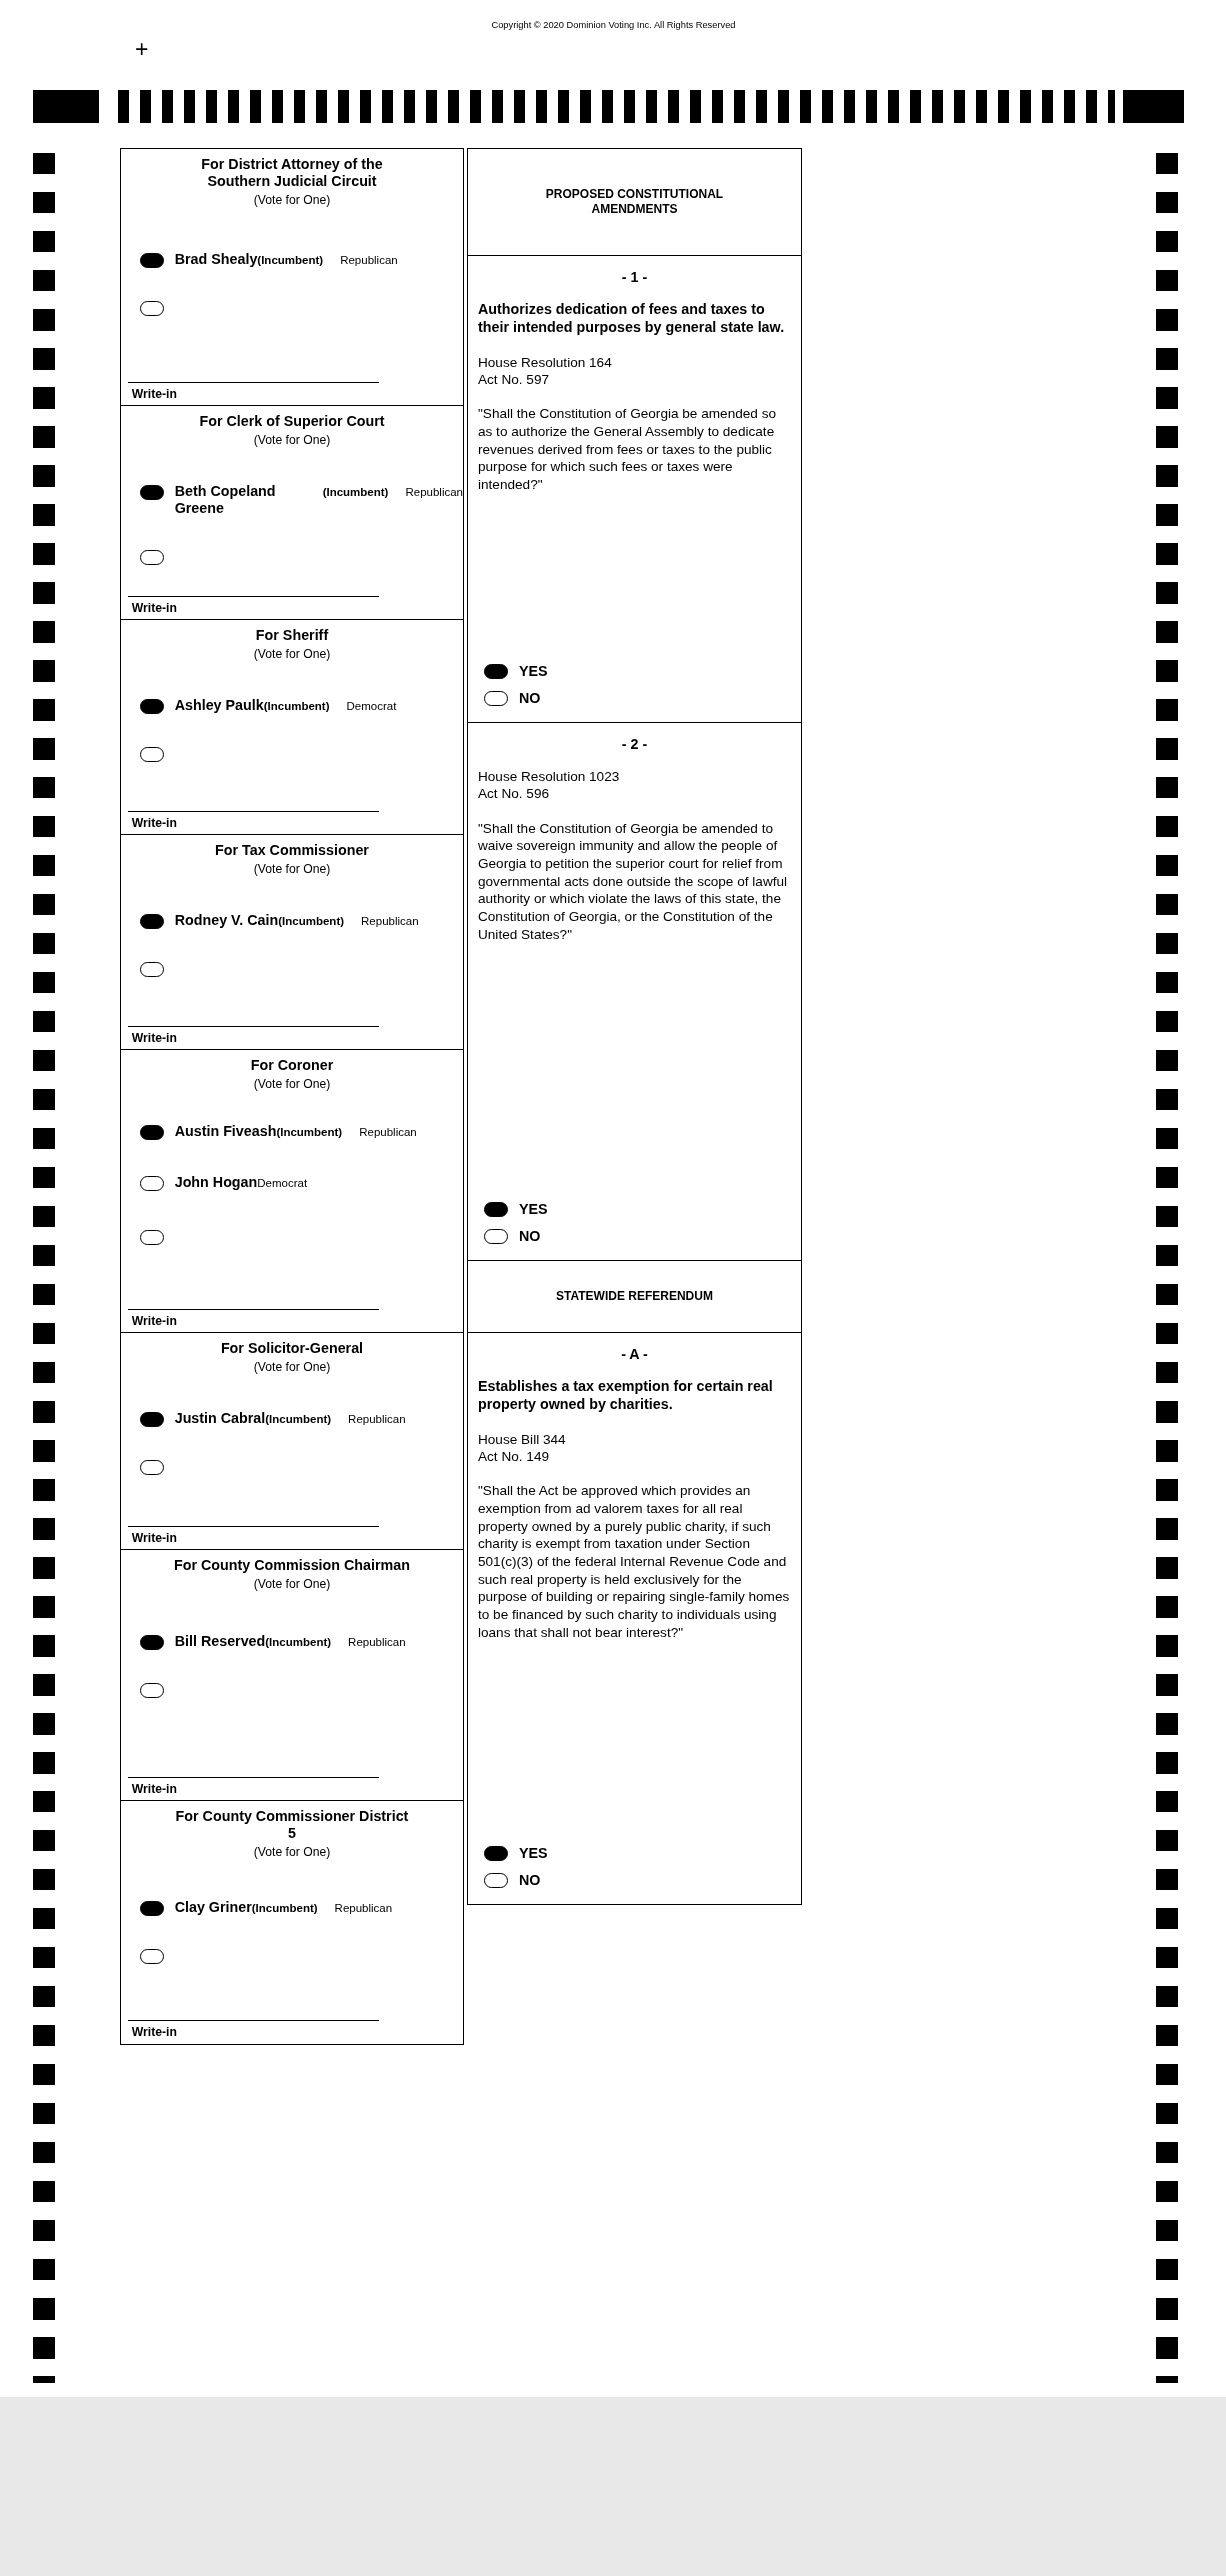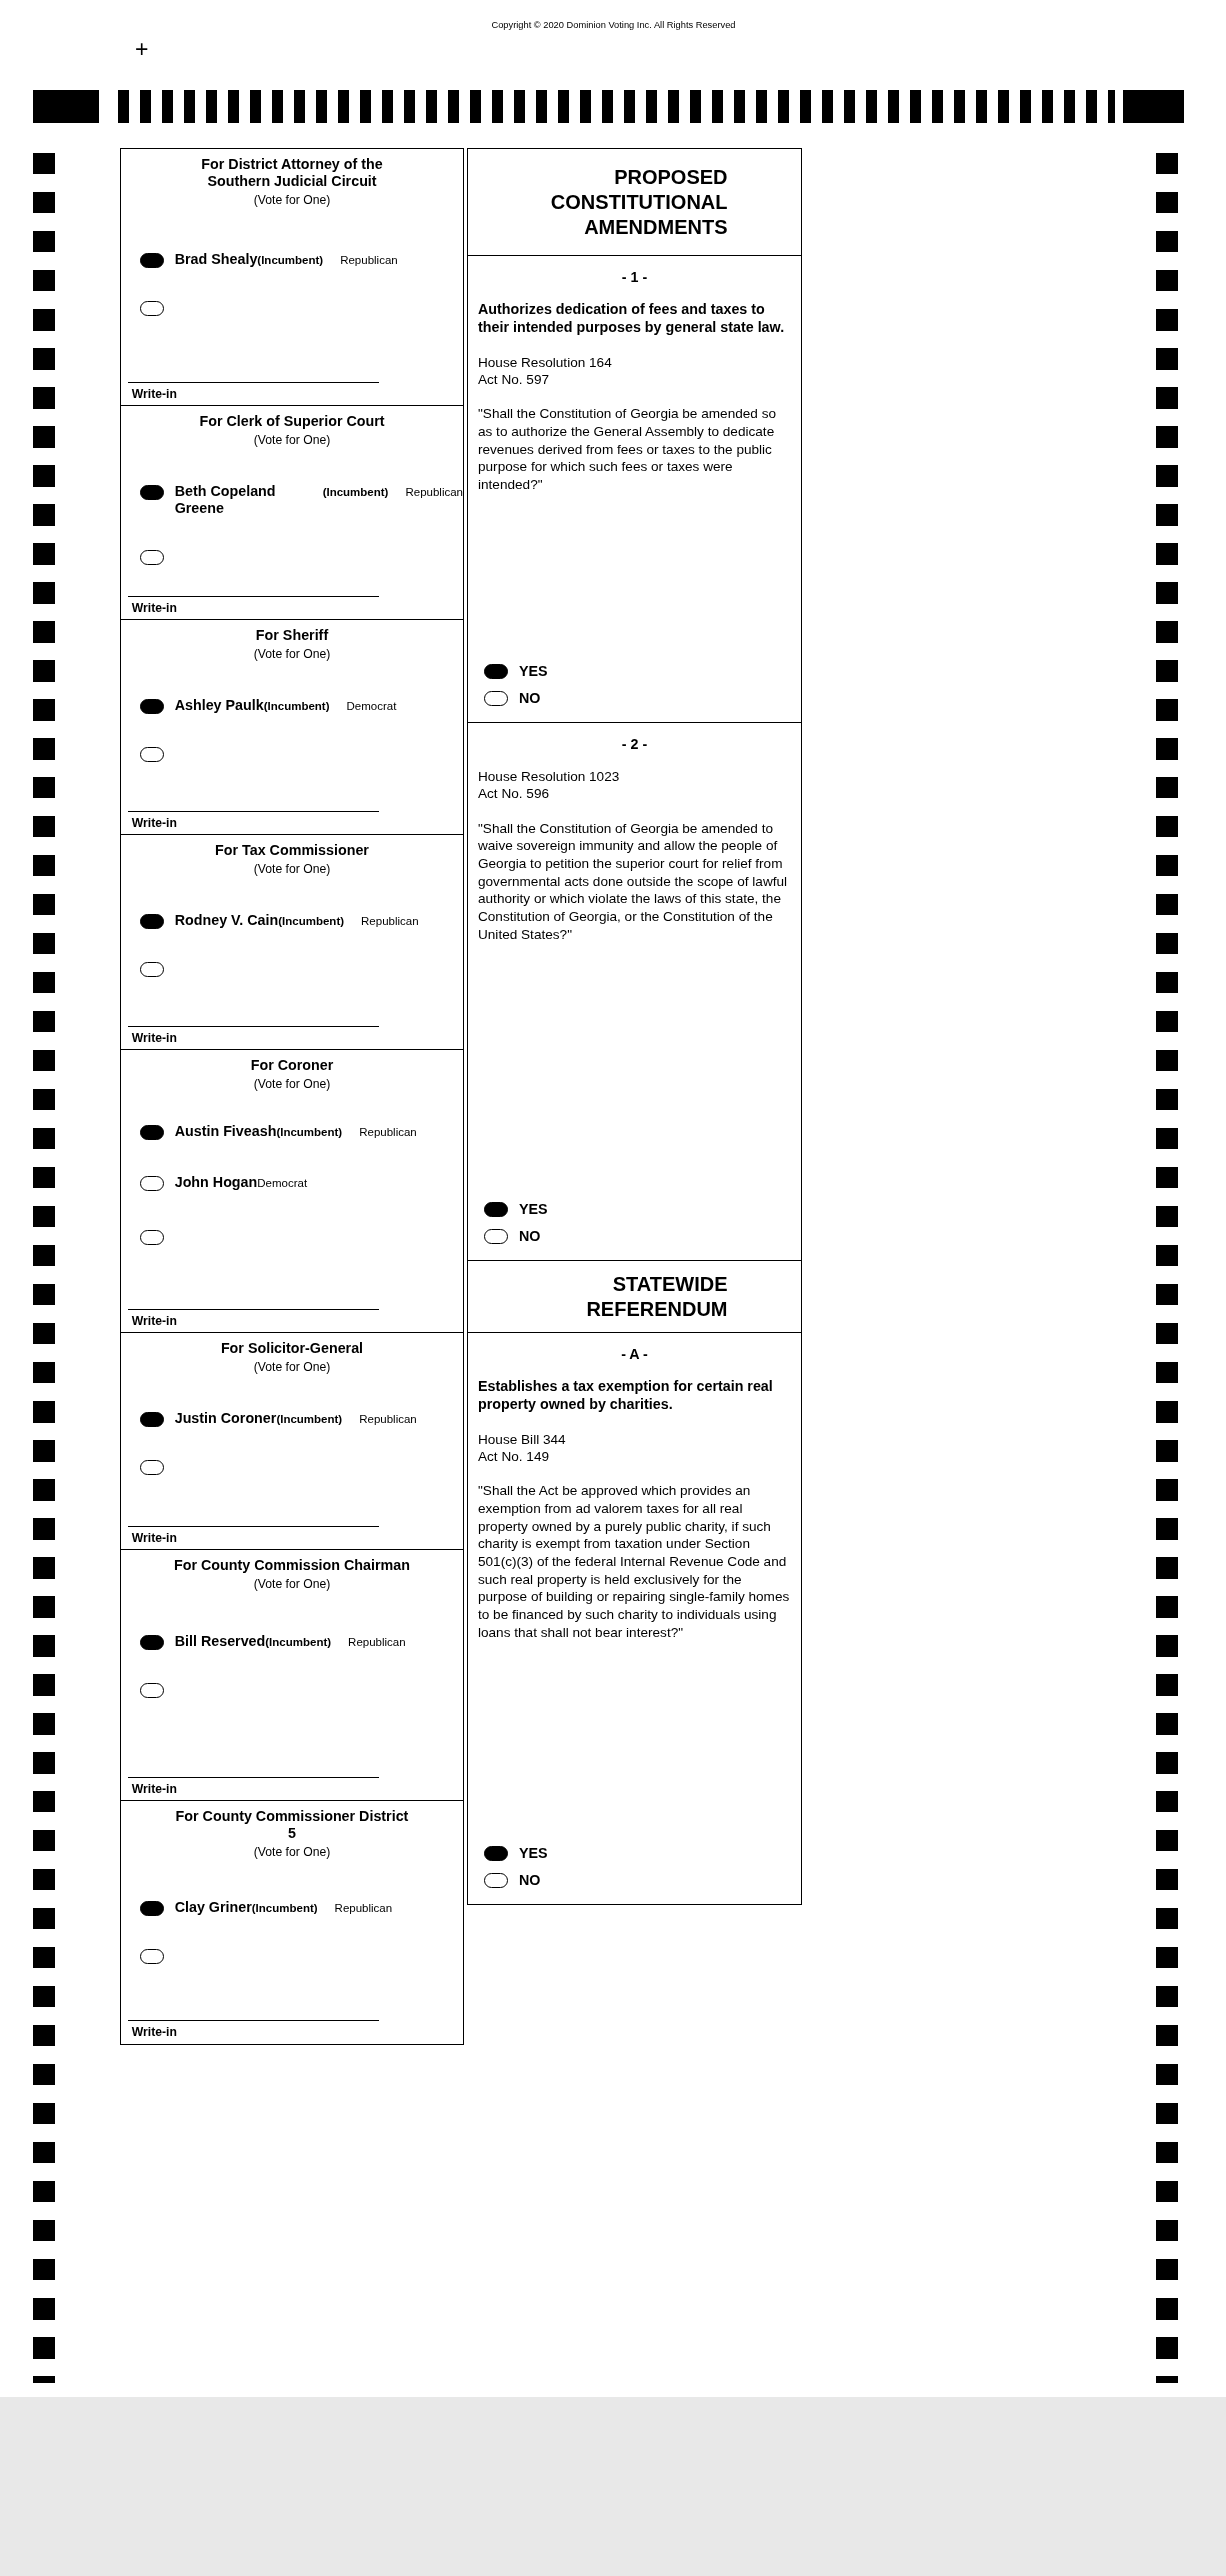--- a/index.html
+++ b/index.html
@@ -45,21 +45,21 @@
   .cand-sub{font-size:11.5px;line-height:13.6px;margin-top:2.9px;display:flex;gap:17px;}
   .cand-sub b{font-weight:bold;}
   .empty-row{padding-left:19.4px;margin-top:33px;}
   .writein{position:absolute;bottom:3.6px;left:7.2px;width:251px;}
   .w-line{border-top:1.4px solid #000;height:1.4px;}
   .w-label{font-weight:bold;font-size:12.2px;padding-left:3.6px;margin-top:3px;}
   
   .measures-col{position:absolute;left:467px;top:148px;width:335px;height:1757px;
     border:1.4px solid #000;box-sizing:border-box;background:#fff;}
   .m-header{border-bottom:1.4px solid #000;box-sizing:border-box;display:flex;align-items:center;justify-content:center;}
-  .m-header span{display:block;max-width:186px;text-align:right;font-weight:bold;font-size:20px;line-height:1.25;}
+  .m-header span{display:block;max-width:186px;text-align:center;font-weight:bold;font-size:12px;line-height:1.25;}
   .measure{position:relative;border-bottom:1.4px solid #000;box-sizing:border-box;padding:7.2px 8.6px 0 8.6px;}
   .measure:last-child{border-bottom:none;}
   .m-number{text-align:center;font-weight:bold;font-size:14.3px;margin:5.7px 0 16px 0;}
   .m-summary{font-weight:bold;font-size:14.3px;line-height:1.25;margin:0 1.4px 17px 1.4px;}
   .m-ref{font-size:13.6px;line-height:1.28;margin:0 1.4px 17px 1.4px;}
   .m-question{font-size:13.6px;line-height:1.3;margin:0 1.4px;}
   .m-choices{position:absolute;left:16px;bottom:16px;}
   .choice-row{display:flex;align-items:center;margin-top:10.8px;}
   .choice-row .bubble{margin-right:11.5px;}
   .choice-label{font-weight:bold;font-size:14.3px;}
@@ -201,21 +201,21 @@
         <div class="w-label">Write-in</div>
       </div>
     </section>
 
     <section class="contest" style="height:217px">
       <h3 class="c-title">For Solicitor-General</h3>
       <div class="c-vote">(Vote for One)</div>
       <div class="cand-row">
         <span class="bubble filled"></span>
         <span class="cand-text">
-          <span class="cand-name">Justin Coroner</span>
+          <span class="cand-name">Justin Cabral</span>
           <span class="cand-sub">
               <b>(Incumbent)</b>
               <span>Republican</span>
             </span>
         </span>
       </div>
       <div class="empty-row">
         <span class="bubble"></span>
       </div>
       <div class="writein">

